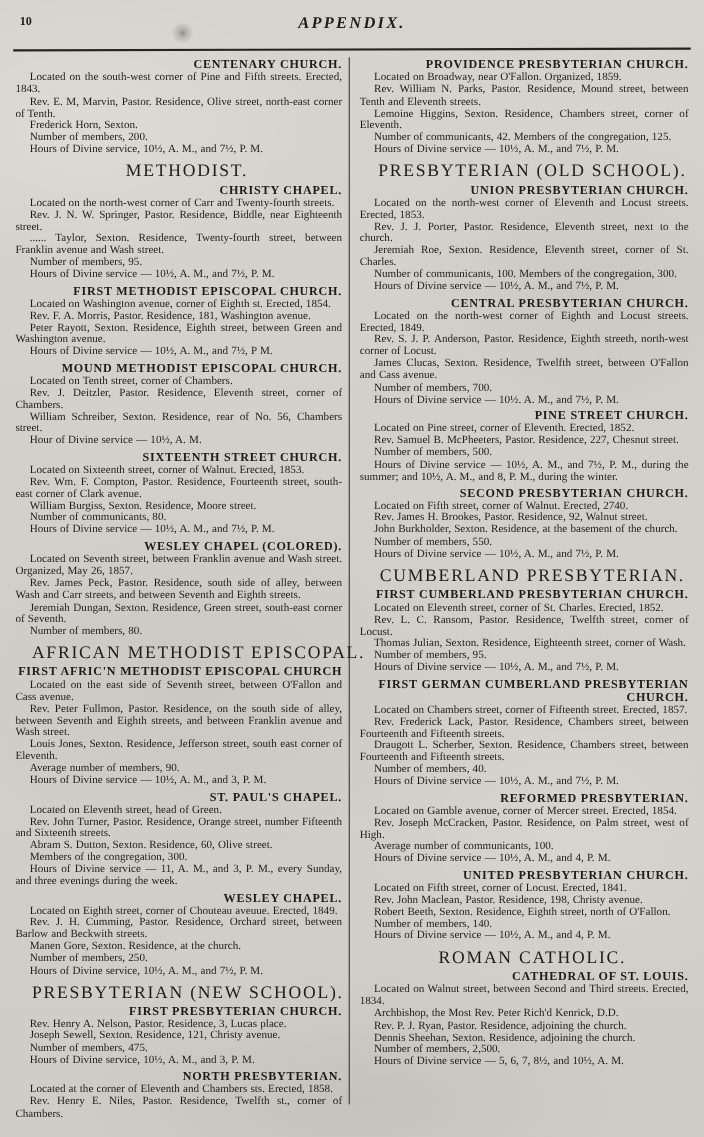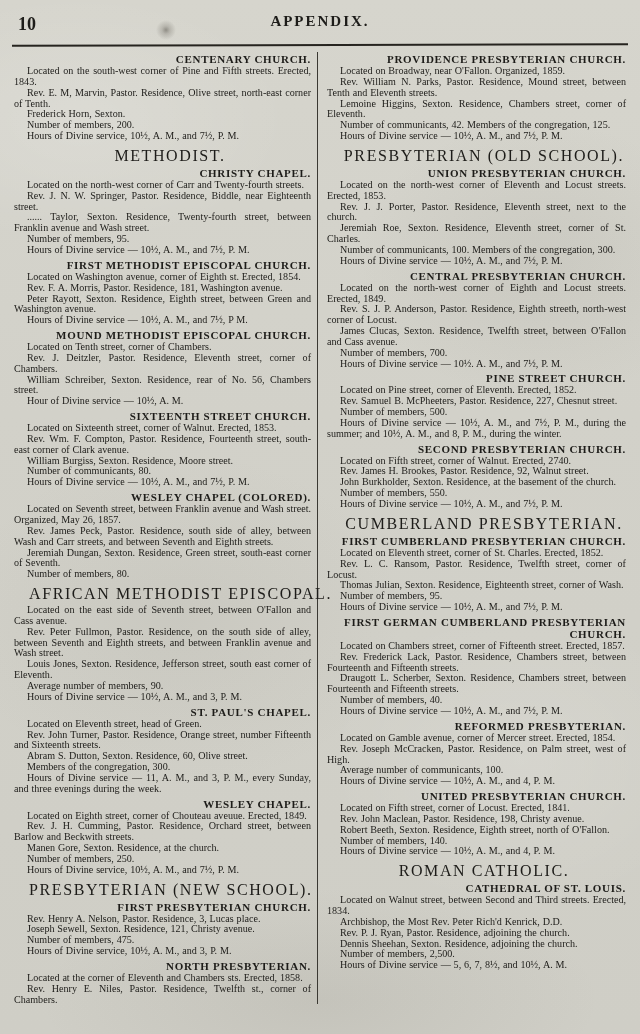--- a/index.html
+++ b/index.html
@@ -15,26 +15,27 @@
       radial-gradient(circle at 166px 30px, rgba(74,70,62,.50) 0px, rgba(74,70,62,.22) 4px, rgba(74,70,62,0) 10px),
       radial-gradient(ellipse 300px 180px at 80px 120px, rgba(255,255,255,.16), rgba(255,255,255,0) 70%),
       radial-gradient(ellipse 260px 200px at 540px 260px, rgba(120,118,108,.10), rgba(120,118,108,0) 70%),
       radial-gradient(ellipse 320px 240px at 180px 620px, rgba(125,122,112,.09), rgba(125,122,112,0) 70%),
       radial-gradient(ellipse 280px 220px at 520px 760px, rgba(255,255,255,.12), rgba(255,255,255,0) 70%),
       radial-gradient(ellipse 400px 160px at 320px 1000px, rgba(118,115,105,.12), rgba(118,115,105,0) 70%),
       linear-gradient(180deg, #d6d5cd 0%, #d2d1c9 40%, #cfceC6 100%);
   }
   .page-number {
     position: absolute; top: 14px; left: 18px;
-    font-size: 18px; font-weight: bold;
+    font-size: 11px; font-weight: bold;
   }
   .running-head {
     position: absolute; top: 13px; left: 0; width: 640px;
     text-align: center; font-size: 15px; font-weight: bold;
     letter-spacing: 2px;
+    font-style: italic;
   }
   .head-rule {
     position: absolute; top: 44px; left: 12px; width: 616px; height: 2px;
     background: #26241f;
     transform: rotate(-0.15deg);
   }
   .col-divider {
     position: absolute; top: 52px; left: 317px; width: 1px; height: 952px;
     background: #3a3832;
   }
@@ -97,20 +98,21 @@
       <p class="para">Rev. Wm. F. Compton, Pastor.  Residence, Fourteenth street, south-east corner of Clark avenue.</p>
       <p class="para">William Burgiss, Sexton.  Residence, Moore street.</p>
       <p class="para">Number of communicants, 80.</p>
       <p class="para">Hours of Divine service — 10½, A. M., and 7½, P. M.</p>
       <div class="church-heading">WESLEY CHAPEL (COLORED).</div>
       <p class="para">Located on Seventh street, between Franklin avenue and Wash street.  Organized, May 26, 1857.</p>
       <p class="para">Rev. James Peck, Pastor.  Residence, south side of alley, between Wash and Carr streets, and between Seventh and Eighth streets.</p>
       <p class="para">Jeremiah Dungan, Sexton.  Residence, Green street, south-east corner of Seventh.</p>
       <p class="para">Number of members, 80.</p>
       <div class="section-heading">AFRICAN METHODIST EPISCOPAL.</div>
+      <div class="church-heading">FIRST AFRIC'N METHODIST EPISCOPAL CHURCH</div>
       <p class="para">Located on the east side of Seventh street, between O'Fallon and Cass avenue.</p>
       <p class="para">Rev. Peter Fullmon, Pastor.  Residence, on the south side of alley, between Seventh and Eighth streets, and between Franklin avenue and Wash street.</p>
       <p class="para">Louis Jones, Sexton.  Residence, Jefferson street, south east corner of Eleventh.</p>
       <p class="para">Average number of members, 90.</p>
       <p class="para">Hours of Divine service — 10½, A. M., and 3, P. M.</p>
       <div class="church-heading">ST. PAUL'S CHAPEL.</div>
       <p class="para">Located on Eleventh street, head of Green.</p>
       <p class="para">Rev. John Turner, Pastor.  Residence, Orange street, number Fifteenth and Sixteenth streets.</p>
       <p class="para">Abram S. Dutton, Sexton.  Residence, 60, Olive street.</p>
       <p class="para">Members of the congregation, 300.</p>

